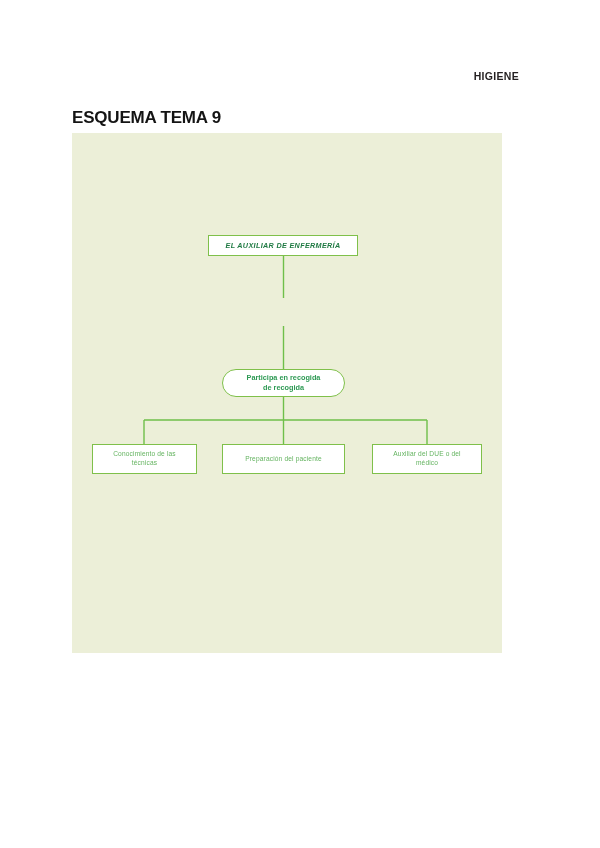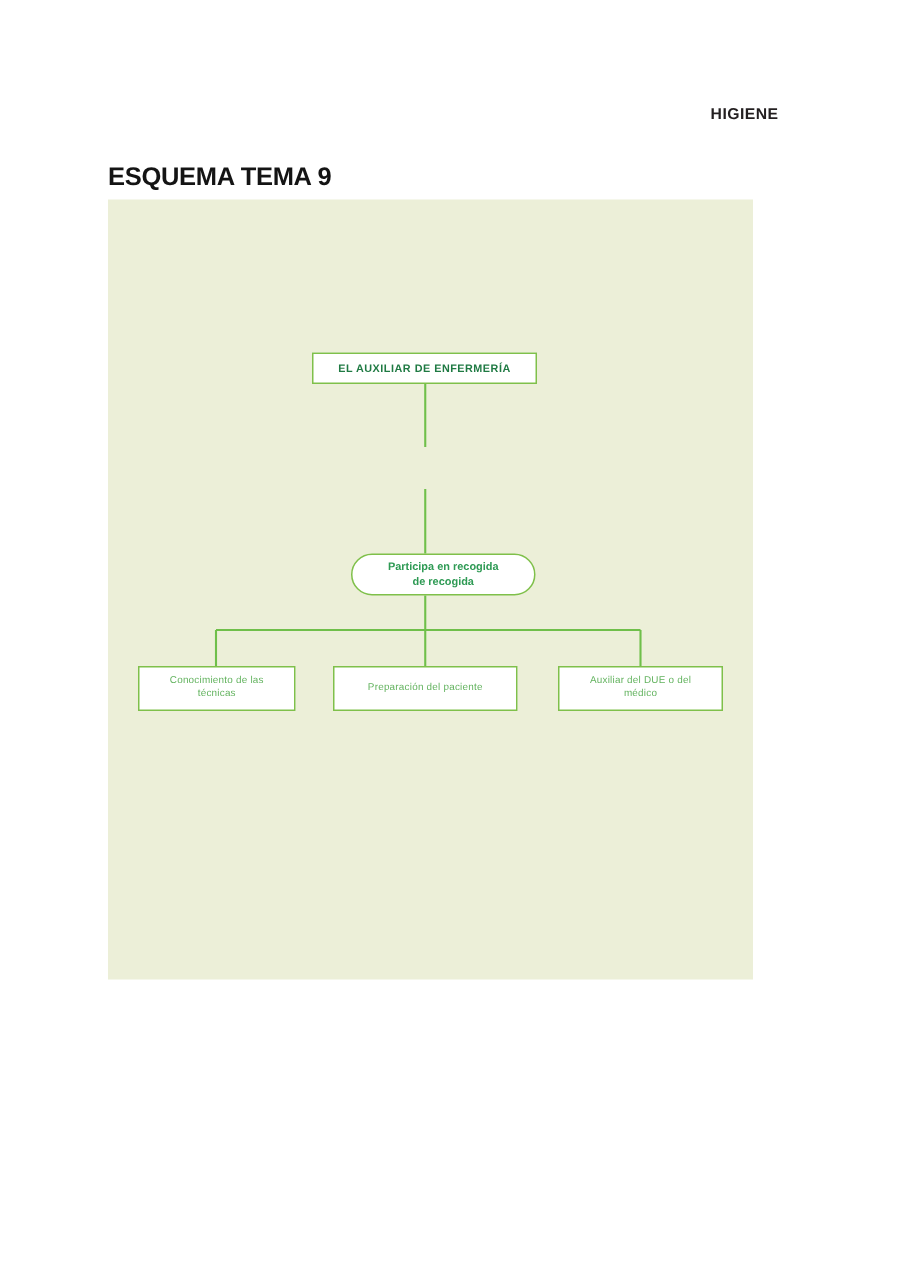--- a/index.html
+++ b/index.html
@@ -82,20 +82,21 @@
     display: block;
     width: 100%;
   }
 
   
   .node-root {
     left: 136px;
     top: 102px;
     width: 150px;
     height: 21px;
+    font-style: italic;
   }
   .node-root .node-label {
     font-size: 7.2px;
     font-weight: 700;
     letter-spacing: 0.35px;
     color: #1f7a43;
   }
 
   
   .node-l2 {
@@ -105,21 +106,21 @@
     height: 28px;
   }
   .node-l2 .node-label {
     font-size: 7.3px;
     font-weight: 700;
     color: #2e9a54;
   }
 
   
   .node-l3 {
-    left: 162px;
+    left: 150px;
     top: 236px;
     width: 123px;
     height: 28px;
     border-radius: 14px;
   }
   .node-l3 .node-label {
     font-size: 7.3px;
     font-weight: 700;
     color: #2e9a54;
   }

